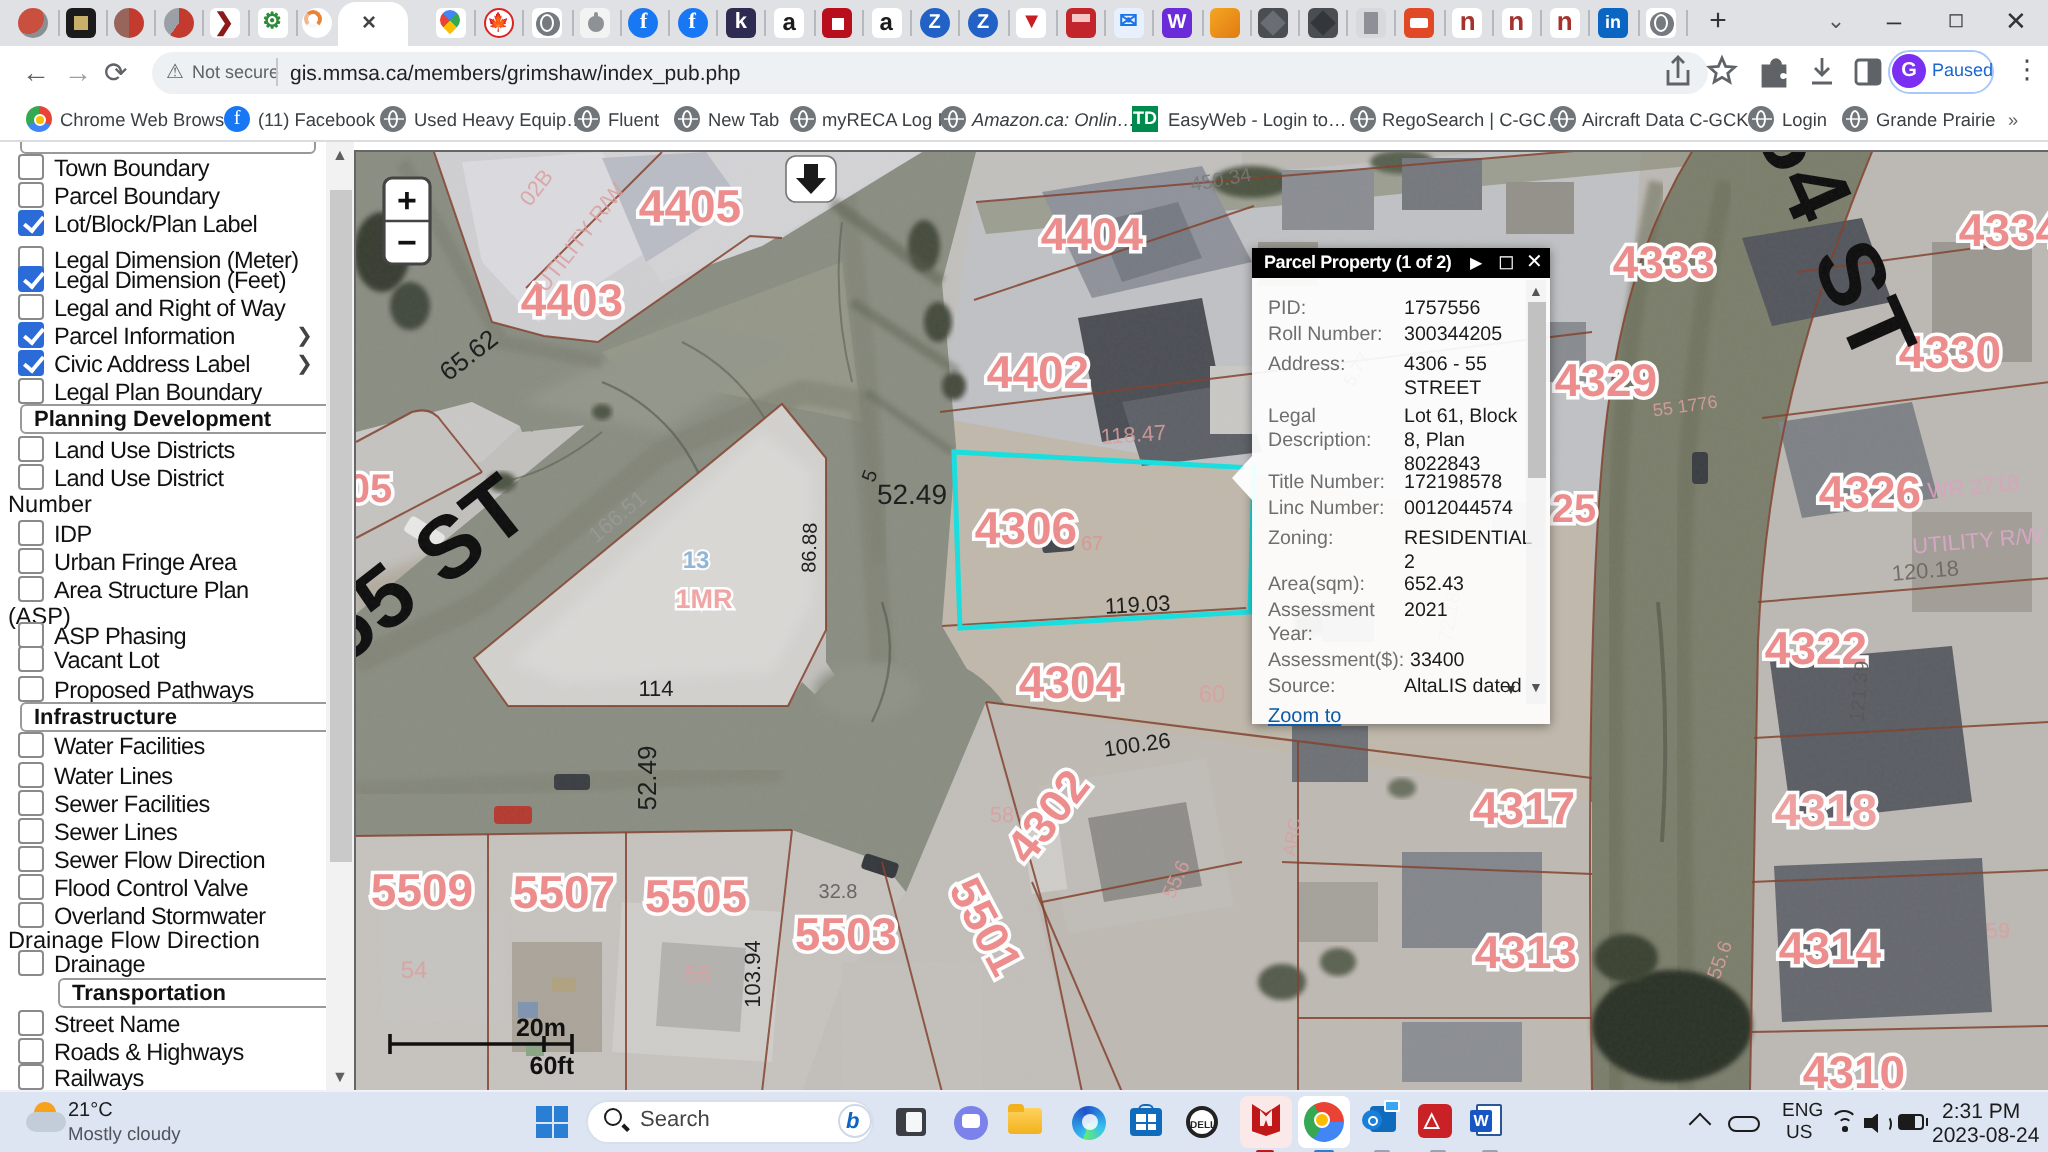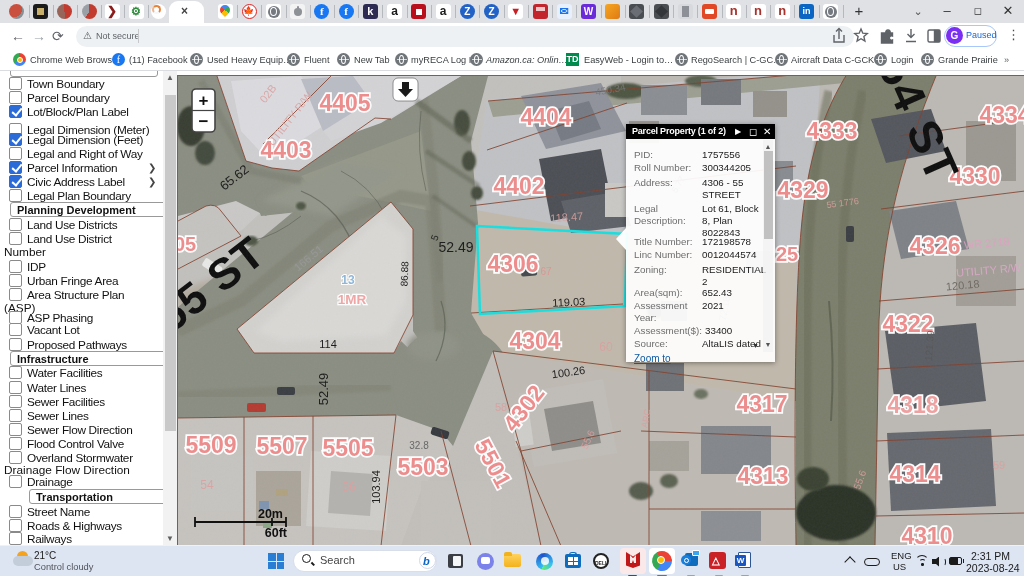--- a/index.html
+++ b/index.html
@@ -162,20 +162,21 @@
   </div>
 
 <div id="toolbar">
  <span class="navic" style="left:11px;">←</span>
  <span class="navic" style="left:32px;color:#9aa0a6;">→</span>
  <span class="navic" style="left:52px;">⟳</span>
  <div id="omni">
    <span class="warn">⚠</span>
    <span class="ns">Not secure</span>
    <span class="sep"></span>
+   <span class="url">gis.mmsa.ca/members/grimshaw/index_pub.php</span>
  </div>
  <svg width="120" height="26" style="position:absolute;left:830px;top:0;" viewBox="0 0 120 26">
 <g stroke="#5f6368" stroke-width="1.4" fill="none">
 <path d="M4,12 L4,19 L14,19 L14,12"></path>
         <path d="M9,16 L9,6"></path>
         <path d="M6,8.5 L9,5.5 L12,8.5"></path>
 <path d="M31,6 l1.8,4.2 4.5,0.4 -3.4,3 1,4.4 -3.9,-2.3 -3.9,2.3 1,-4.4 -3.4,-3 4.5,-0.4 z"></path>
 <path d="M56,10 a2.2,2.2 0 1,1 4,0 h2.5 v3 a2.2,2.2 0 1,0 0,4 v3 h-11 v-10 z" fill="#5f6368"></path>
 <path d="M81,6 L81,14 M77.5,11 L81,14.5 L84.5,11 M76,18.5 L86,18.5"></path>
 <rect x="98" y="7" width="12" height="12" rx="1.5"></rect>
@@ -539,21 +540,21 @@
         <span class="ar" style="bottom:1px;">▼</span>
       </div>
 <div class="tail"></div>
 </div>
 </div>
 
 <div id="taskbar">
 <span style="position:absolute;left:17px;top:5px;width:11px;height:11px;border-radius:50%;background:#f6a21d;"></span>
 <span style="position:absolute;left:13px;top:10px;width:20px;height:10px;border-radius:6px;background:#c3cdda;"></span>
 <span class="tktxt" style="left:34px;top:3.5px;font-size:10px;">21°C</span>
-<span class="tktxt" style="left:34px;top:15.5px;color:#50545c;font-size:9.3px;">Control cloudy</span>
+<span class="tktxt" style="left:34px;top:15.5px;color:#50545c;font-size:9.3px;">Mostly cloudy</span>
 <span style="position:absolute;left:268px;top:7px;width:16px;height:16px;">
 <span style="position:absolute;left:0;top:0;width:7.5px;height:7.5px;background:#2a7fd4;"></span>
 <span style="position:absolute;left:8.5px;top:0;width:7.5px;height:7.5px;background:#2a7fd4;"></span>
 <span style="position:absolute;left:0;top:8.5px;width:7.5px;height:7.5px;background:#2a7fd4;"></span>
 <span style="position:absolute;left:8.5px;top:8.5px;width:7.5px;height:7.5px;background:#2a7fd4;"></span>
     </span>
 <span style="position:absolute;left:293px;top:4px;width:144px;height:22px;background:#fff;border:1px solid #d8dfeb;border-radius:12px;"></span>
 <span style="position:absolute;left:302px;top:8px;width:9px;height:9px;border:1.5px solid #1b1b1b;border-radius:50%;"></span>
 <span style="position:absolute;left:311px;top:17px;width:4px;height:1.5px;background:#1b1b1b;transform:rotate(45deg);"></span>
 <span class="tktxt" style="left:320px;top:8px;color:#444;font-size:11px;">Search</span>

